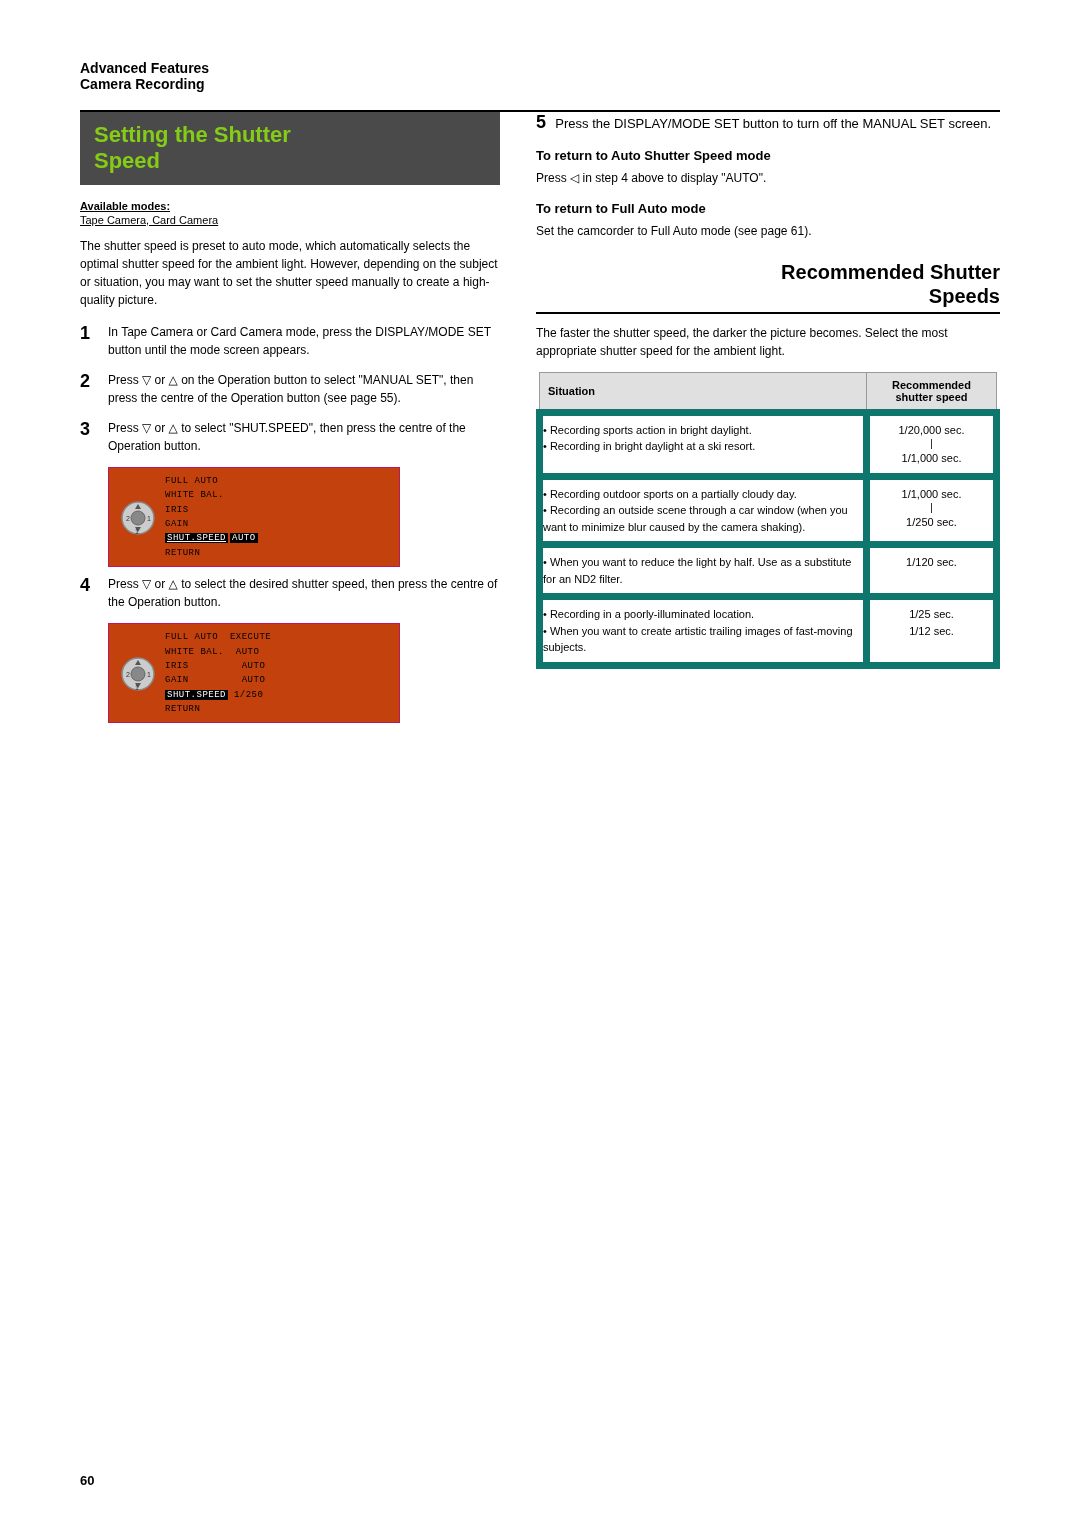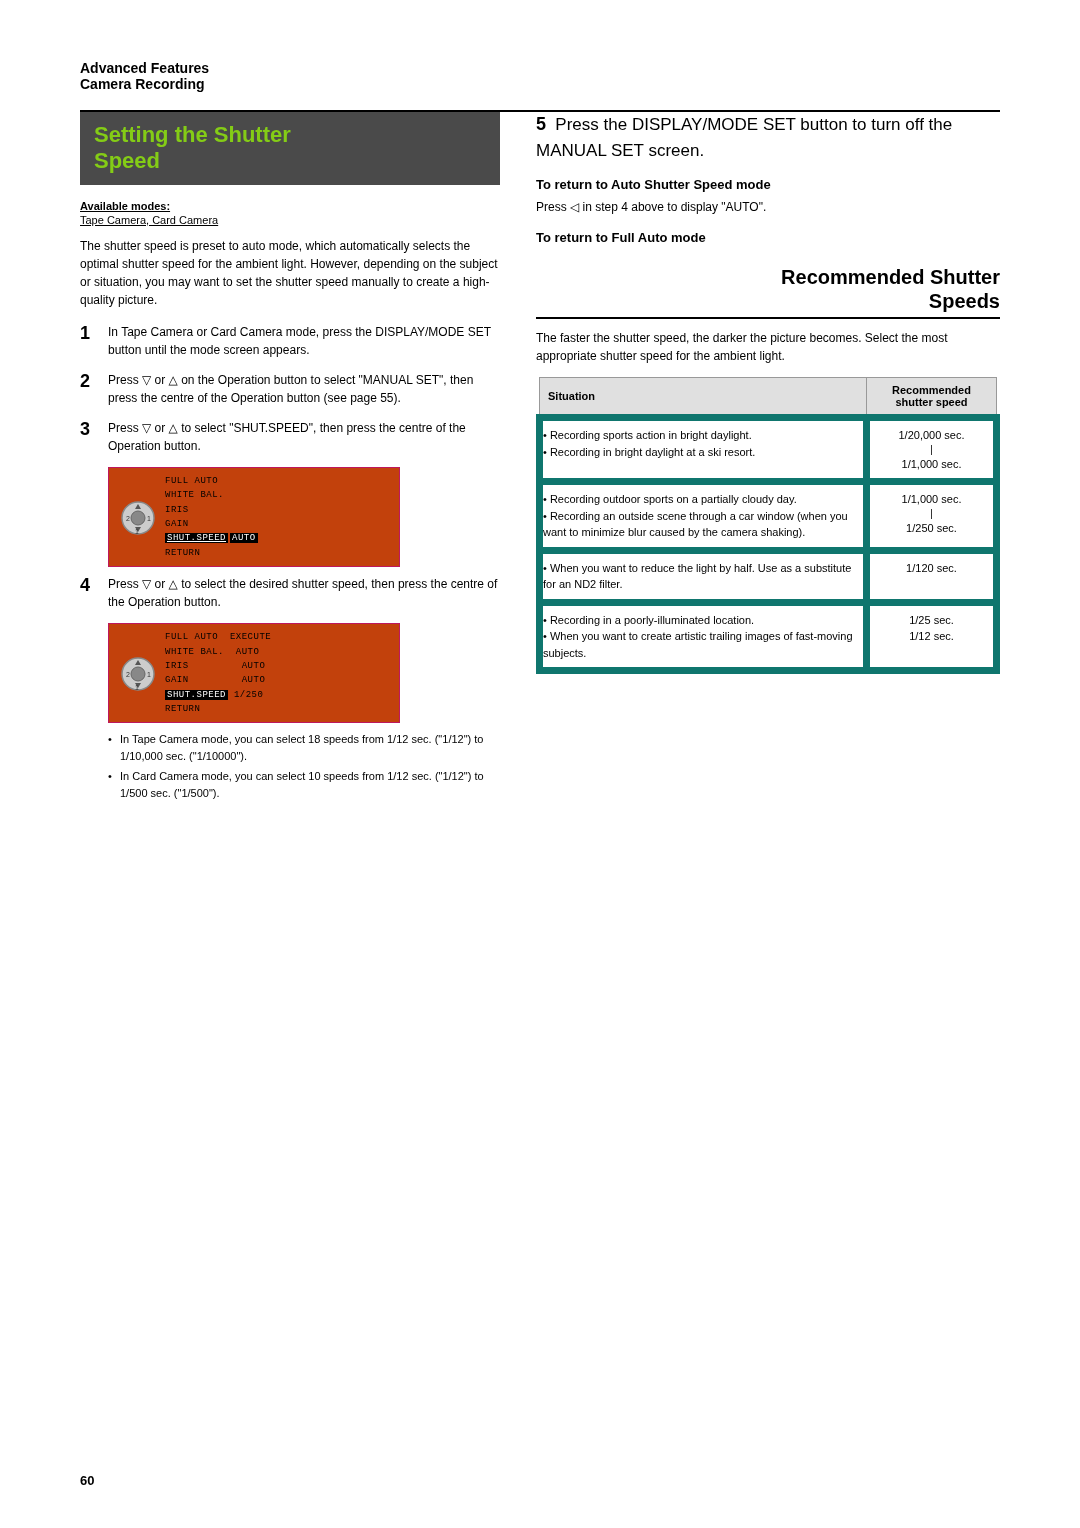--- a/index.html
+++ b/index.html
@@ -132,21 +132,21 @@
     
     .right-step {
       margin-bottom: 14px;
     }
     .right-step-num {
       font-size: 18px;
       font-weight: bold;
       margin-right: 6px;
     }
     .right-step-text {
-      font-size: 17px;
+      font-size: 13px;
       line-height: 1.5;
     }
     .sub-section-title {
       font-weight: bold;
       font-size: 13px;
       margin: 14px 0 6px 0;
     }
     .sub-text {
       font-size: 12px;
       line-height: 1.5;
@@ -340,41 +340,38 @@
         <div class="menu-lines">
           <div>FULL AUTO&nbsp;&nbsp;EXECUTE</div>
           <div>WHITE BAL.&nbsp;&nbsp;AUTO</div>
           <div>IRIS&nbsp;&nbsp;&nbsp;&nbsp;&nbsp;&nbsp;&nbsp;&nbsp;&nbsp;AUTO</div>
           <div>GAIN&nbsp;&nbsp;&nbsp;&nbsp;&nbsp;&nbsp;&nbsp;&nbsp;&nbsp;AUTO</div>
           <div><span style="background:#000;color:#fff;padding:0 2px;">SHUT.SPEED</span>&nbsp;1/250</div>
           <div>RETURN</div>
         </div>
       </div>
 
-      <ul class="bullet-list">
-        <li>In Tape Camera mode, you can select 18 speeds from 1/12 sec. ("1/12") to 1/10,000 sec. ("1/10000").</li>
-        <li>In Card Camera mode, you can select 10 speeds from 1/12 sec. ("1/12") to 1/500 sec. ("1/500").</li>
-      </ul>
 
     </div>
 
     <div class="col-right">
 
       <div class="right-step">
         <span class="right-step-num">5</span>
         <span class="right-step-text">Press the DISPLAY/MODE SET button to turn off the MANUAL SET screen.</span>
       </div>
 
       <div>
         <p class="sub-section-title">To return to Auto Shutter Speed mode</p>
         <p class="sub-text">Press ◁ in step 4 above to display "AUTO".</p>
       </div>
 
       <div>
         <p class="sub-section-title">To return to Full Auto mode</p>
+        <p class="sub-text">Set the camcorder to Full Auto mode (see page 61).</p>
       </div>
 
       <div class="rec-title-box">
         <h2>
           <span>Recommended Shutter</span><br>
           <span>Speeds</span>
         </h2>
         <p class="rec-intro">The faster the shutter speed, the darker the picture becomes. Select the most appropriate shutter speed for the ambient light.</p>
 
         <table class="speed-table">

